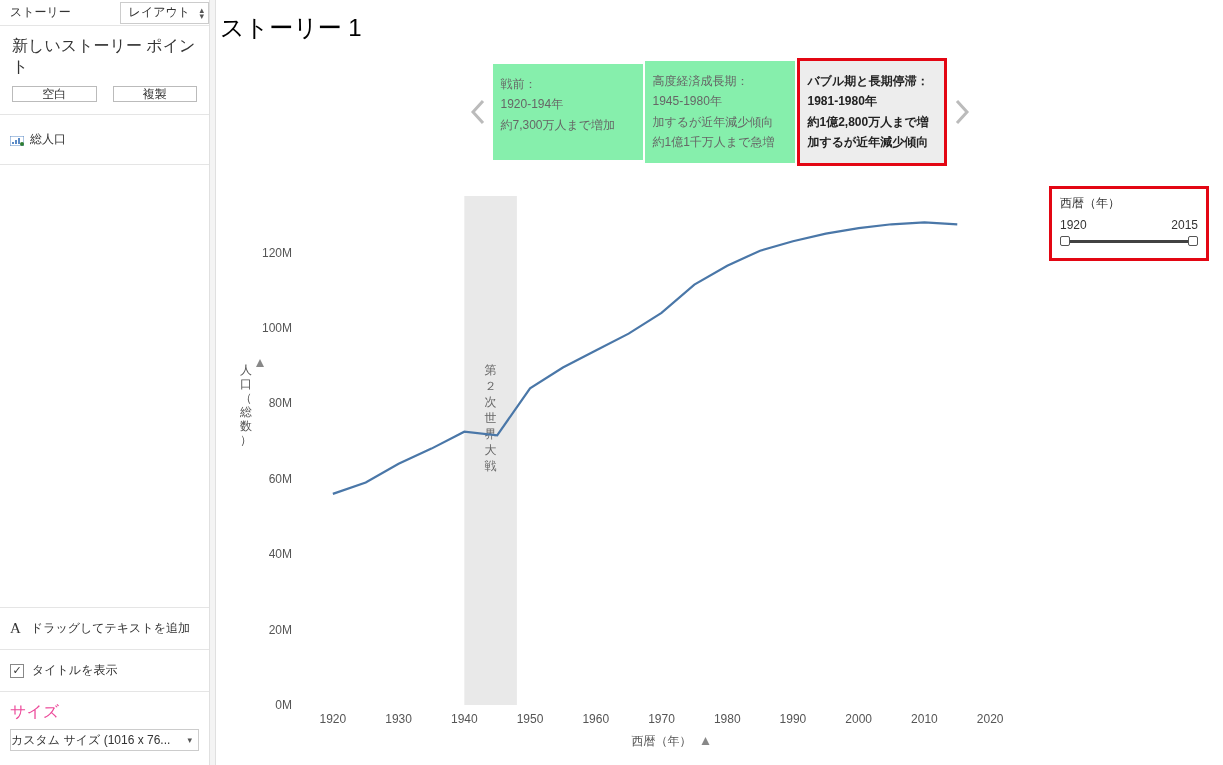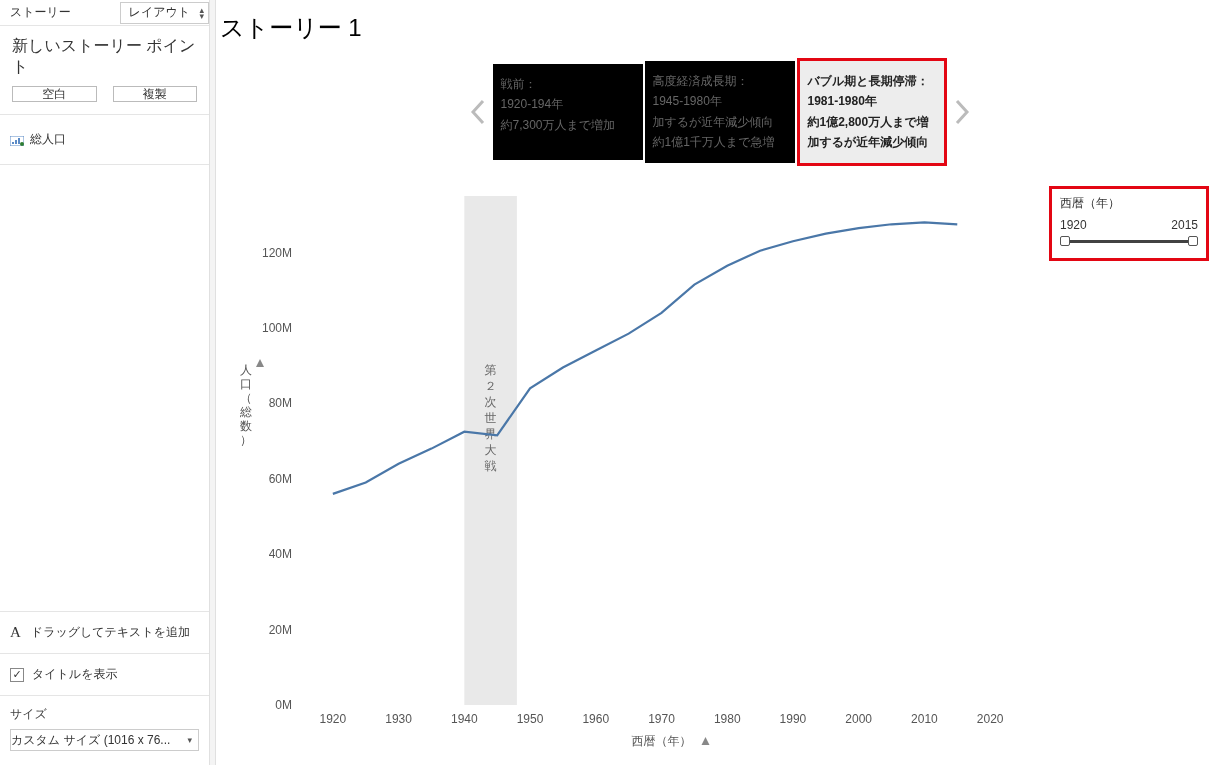--- a/index.html
+++ b/index.html
@@ -13,32 +13,32 @@
     #new-point { padding: 10px 12px 8px; font-size: 16px; color:#333; }
     #btn-row { display: flex; gap: 16px; padding: 0 12px 12px; }
     .pill-btn { flex:1; border:1px solid #bbb; height:16px; font-size:12px; background:#fff; display:flex; align-items:center; justify-content:center; }
     #sheet-list { border-top:1px solid #e5e5e5; border-bottom:1px solid #e5e5e5; padding:12px 0; }
     .sheet-item { display:flex; align-items:center; gap:6px; padding:4px 10px; }
     .sheet-icon { width:14px; height:10px; display:inline-block; }
     #drag-text-row { border-top:1px solid #e5e5e5; border-bottom:1px solid #e5e5e5; padding:12px 10px; display:flex; align-items:center; gap:10px; margin-top:auto; }
     #show-title-row { padding:12px 10px; display:flex; align-items:center; gap:8px; border-bottom:1px solid #e5e5e5; }
     .checkbox { width:14px; height:14px; border:1px solid #888; display:inline-flex; align-items:center; justify-content:center; font-size:11px; color:#333; }
     #size-section { padding:10px 10px 14px; }
-    #size-label { font-size:12px; color:#404040; margin-bottom:6px; }
+    #size-label { font-size:16px; color:#ec4899; margin-bottom:6px; }
     #size-select { width:100%; border:1px solid #ccc; height:22px; padding:0 18px 0 0; position:relative; display:flex; align-items:center; font-size:12px; background:#fff; }
     #size-select .caret { position:absolute; right:6px; font-size:9px; color:#555; }
     #split-handle { width:6px; height:100%; background:#f4f4f4; border-right:1px solid #e0e0e0; }
     .spacer-flex { flex:1; }
     
     #main { flex:1; position:relative; padding:10px 0 0 0; }
     #story-title { font-size:24px; font-weight:400; color:#000000; padding:2px 4px 10px 4px; }
     
     #caption-nav { display:flex; align-items:center; justify-content:center; gap:0; margin-top:4px; }
     .nav-arrow { width:30px; height:30px; display:flex; align-items:center; justify-content:center; color:#bbb; font-size:24px; }
-    .caption-card { width:150px; min-height:96px; background:#000000; color:#666; font-size:12px; line-height:1.7; padding:10px 8px; }
+    .caption-card { width:150px; min-height:96px; background:#86efac; color:#666; font-size:12px; line-height:1.7; padding:10px 8px; }
     .caption-card.active { background:#ededed; color:#222; font-weight:600; border:3px solid #e30613; }
     .caption-card + .caption-card { margin-left:2px; }
     
     #filter-card { position:absolute; right:14px; top:186px; width:160px; border:3px solid #e30613; background:#fff; padding:6px 8px 10px; }
     #filter-title { font-size:12px; color:#333; margin-bottom:6px; }
     #slider-labels { display:flex; justify-content:space-between; font-size:12px; color:#333; margin-bottom:2px; }
     #slider-track { position:relative; height:14px; }
     #slider-bar { position:absolute; left:6px; right:6px; top:6px; height:3px; background:#424242; }
     .slider-handle { position:absolute; top:2px; width:10px; height:10px; border:1.5px solid #555; background:#fff; border-radius:2px; }
     

